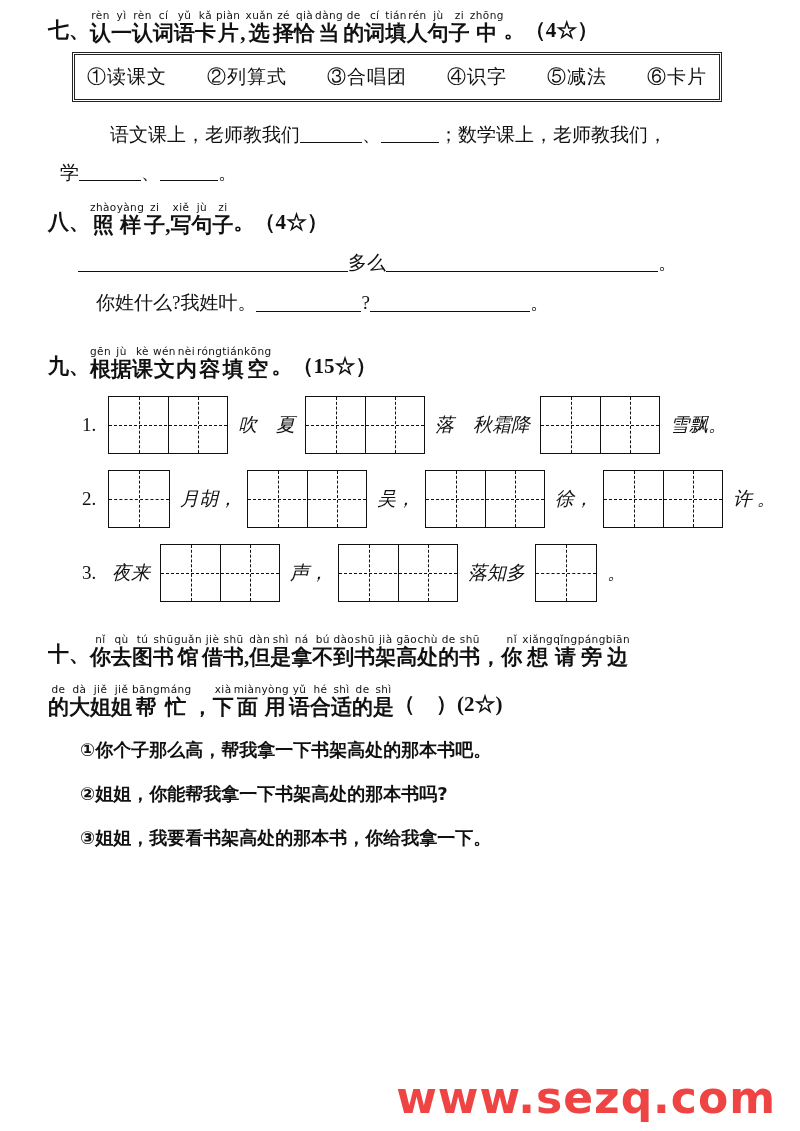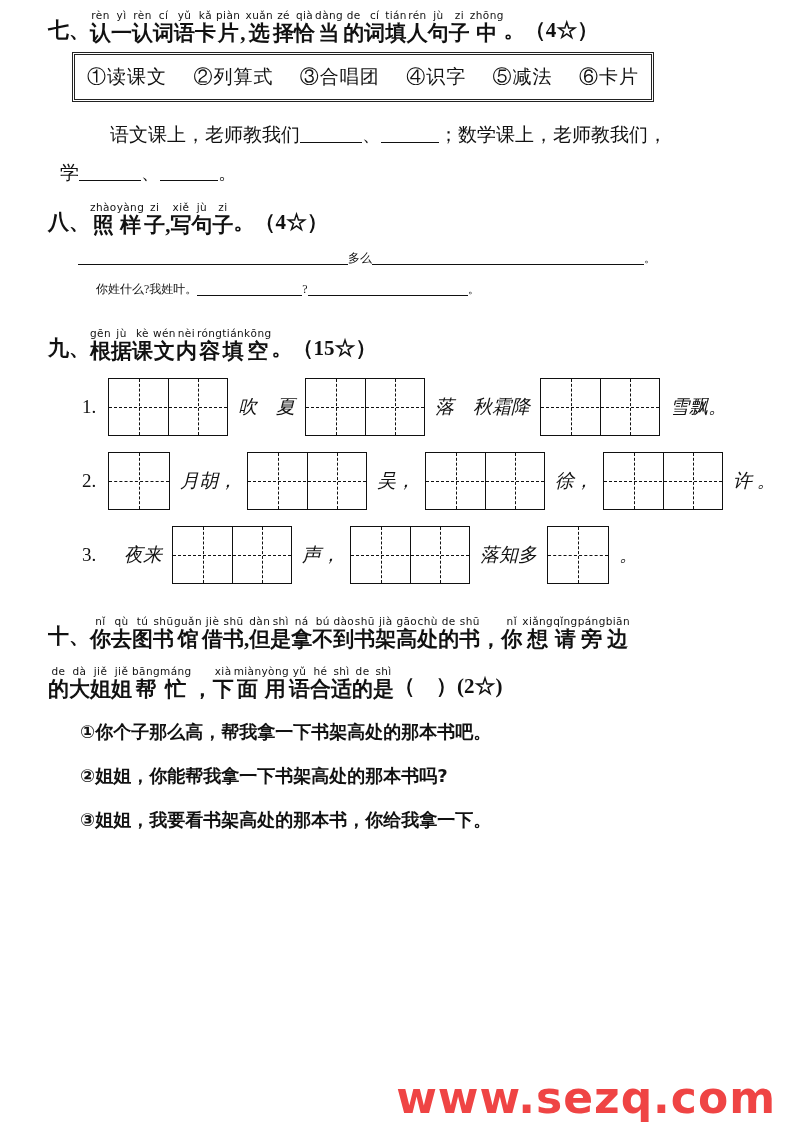--- a/index.html
+++ b/index.html
@@ -39,21 +39,21 @@
     color:#111;
     margin-bottom:1px;
     white-space:nowrap;
   }
   .pyword .hz{ font-size:21px; font-weight:bold; }
   .plain{ font-size:21px; font-weight:bold; }
 
   
   .wordbank-wrap{
     margin:8px 0 0 72px;
-    width:582px;
+    width:650px;
   }
   .wordbank{
     border:3px double #222;
     padding:9px 12px;
     display:flex;
     justify-content:space-between;
     align-items:center;
     font-size:19px;
     letter-spacing:1px;
     background:#fff;
@@ -93,21 +93,21 @@
     left:213px;
     top:26px;
     width:44px;
     display:flex;
     justify-content:space-between;
   }
   .dots span{
     width:5px;height:5px;border-radius:50%;background:#111;display:block;
   }
   .answerline{
-    font-size:12px;
+    font-size:19px;
     padding-left:78px;
     margin-top:14px;
     white-space:nowrap;
   }
   .ul-long{ display:inline-block;border-bottom:1px solid #111;height:1em;vertical-align:-3px; }
   .u1{ width:270px; }
   .u2{ width:272px; }
   .u3{ width:105px; }
   .u4{ width:160px; }
 
@@ -371,21 +371,21 @@
       <span class="tzg w2">
           <i class="mid"></i>
           <i class="q1"></i>
           <i class="q2"></i>
         </span>
       <span class="txt">许 。</span>
     </div>
 
     <div class="gridrow">
       <span class="lbl">3.</span>
-      <span class="txt" style="margin-left:16px;">夜来</span>
+      <span class="txt" style="margin-left:4px;">夜来</span>
       <span class="tzg w2">
           <i class="mid"></i>
           <i class="q1"></i>
           <i class="q2"></i>
         </span>
       <span class="txt">声，</span>
       <span class="tzg w2">
           <i class="mid"></i>
           <i class="q1"></i>
           <i class="q2"></i>

